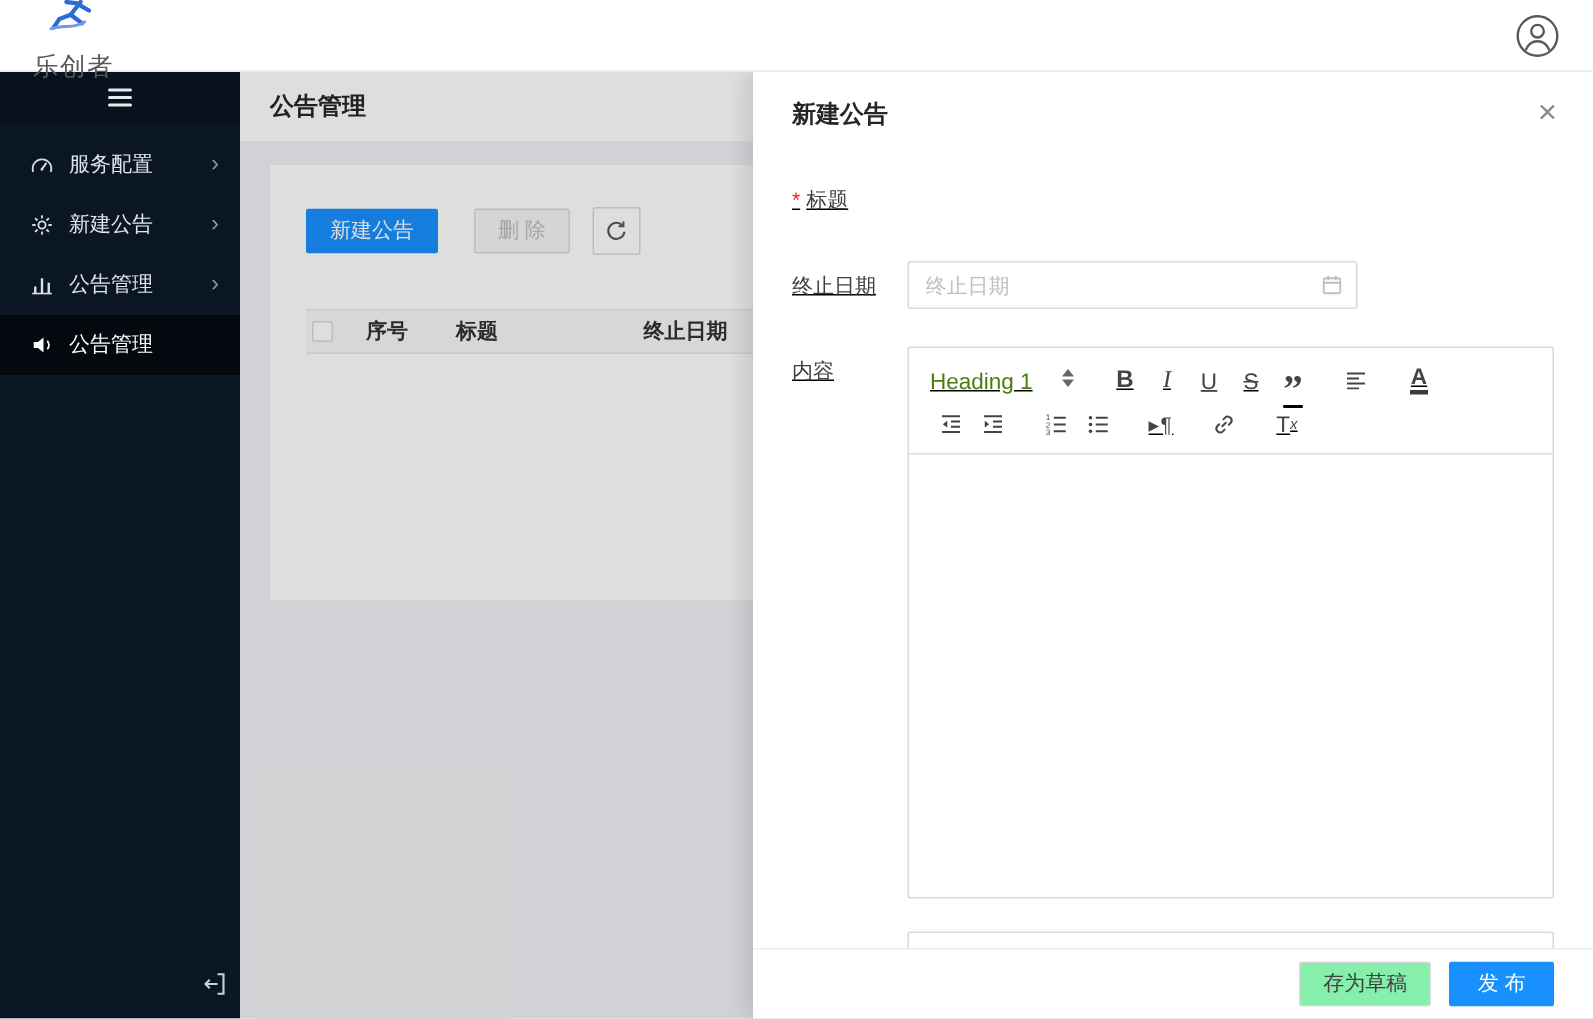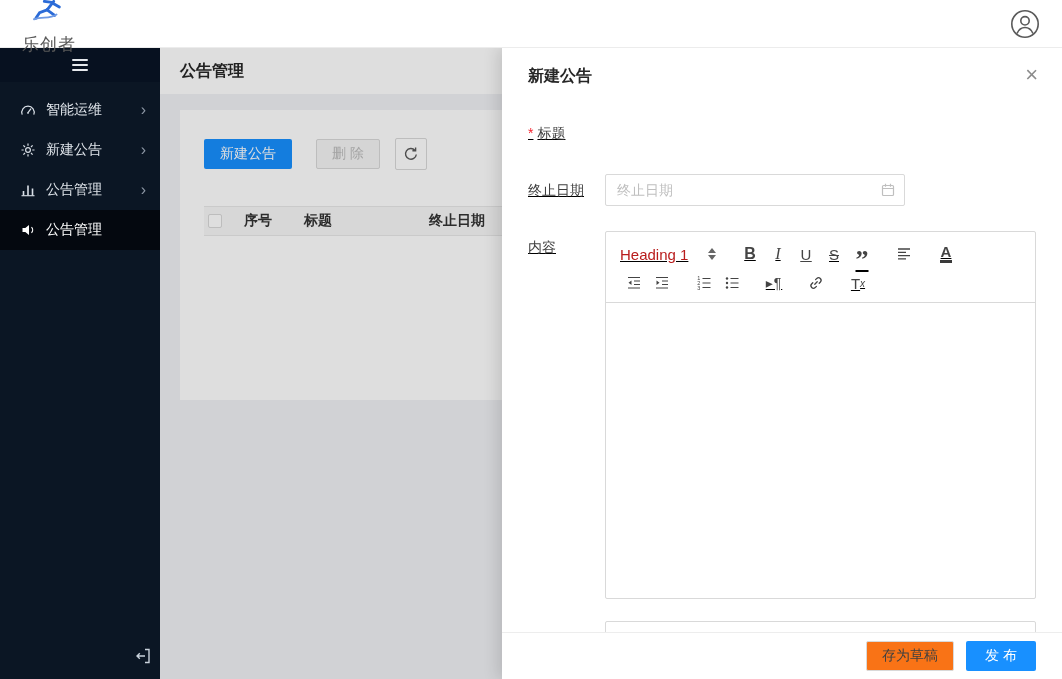--- a/index.html
+++ b/index.html
@@ -70,21 +70,21 @@
   .date-input { width:100%; height:32px; border:1px solid #d9d9d9; border-radius:2px;
     padding:0 32px 0 11px; font-size:14px; color:#262626; outline:none; font-family:inherit; }
   .text-input::placeholder, .date-input::placeholder { color:#bfbfbf; }
   .cal-icon { position:absolute; right:9px; top:8px; width:16px; height:16px; }
 
   
   .editor { flex:1; border:1px solid #d9d9d9; border-radius:2px; height:368px; display:flex; flex-direction:column; }
   .ql-toolbar { border-bottom:1px solid #d9d9d9; padding:7px 14px 5px; }
   .ql-row { display:flex; align-items:center; height:30px; }
   .ql-row2 { height:28px; }
-  .ql-select { display:flex; align-items:center; width:96px; margin-right:20px; color:#b91c1c;
+  .ql-select { display:flex; width:96px; margin-right:20px; color:#4d7c0f;
     font-size:15px; cursor:pointer; }
   .updown { margin-left:auto; display:flex; flex-direction:column; gap:2px; align-items:center; }
   .tri-up { width:0; height:0; border-left:4px solid transparent; border-right:4px solid transparent; border-bottom:5px solid #666; display:block; }
   .tri-down { width:0; height:0; border-left:4px solid transparent; border-right:4px solid transparent; border-top:5px solid #666; display:block; }
   .ql-btn { width:28px; height:24px; display:flex; align-items:center; justify-content:center;
     color:#444; cursor:pointer; font-size:15px; }
   .ql-bold { font-weight:700; font-size:16px; }
   .ql-italic { font-style:italic; font-family:"Liberation Serif","DejaVu Serif",serif; font-size:16px; }
   .ql-underline { text-decoration:underline; font-size:15px; }
   .ql-strike { text-decoration:line-through; font-size:15px; }
@@ -93,21 +93,21 @@
   .g-gap { margin-left:14px; }
   .ql-direction { font-size:14px; letter-spacing:1px; }
   .ql-clear { font-size:15px; }
   .ql-clear sub { font-size:10px; font-style:italic; }
   .ql-content { flex:1; cursor:text; }
 
   .partial-field { height:22px; border:1px solid #d9d9d9; border-radius:2px; margin-top:22px; }
 
   .drawer-footer { height:47px; border-top:1px solid #ededed; background:#fff; display:flex;
     align-items:center; justify-content:flex-end; gap:12px; padding:0 26px; }
-  .btn-draft { background:#f97316; border:1px solid #d9d9d9; color:#404040; }
+  .btn-draft { background:#86efac; border:1px solid #d9d9d9; color:#404040; }
   .btn-publish { background:#1890ff; color:#fff; padding:0 18px; }
 
   svg { display:block; }
 </style>
 </head>
 <body>
 
 <div class="app">
 
   <header class="top-header">
@@ -150,21 +150,21 @@
 
 
       <div class="side-item">
         <span class="side-icon">
           <svg viewBox="0 0 16 16" width="16" height="16" fill="none" stroke="#d9dfe7" stroke-width="1.2">
             <path d="M2.2 12.6a6.2 6.2 0 1 1 11.6 0"></path>
               <path d="M8 10.6l3-4"></path>
             <circle cx="8" cy="10.9" r="0.9" fill="#d9dfe7" stroke="none"></circle>
           </svg>
         </span>
-        <span class="side-label">智能运维</span>
+        <span class="side-label">服务配置</span>
         <span class="side-chevron">›</span>
       </div>
 
       <div class="side-item">
         <span class="side-icon">
           <svg viewBox="0 0 16 16" width="16" height="16" fill="none" stroke="#d9dfe7" stroke-width="1.2">
             <circle cx="8" cy="8" r="2.4"></circle>
             <path d="M8 1.5v2.2M8 12.3v2.2M1.5 8h2.2M12.3 8h2.2M3.4 3.4L5 5M11 11l1.6 1.6M12.6 3.4L11 5M5 11l-1.6 1.6"></path>
           </svg>
         </span>

